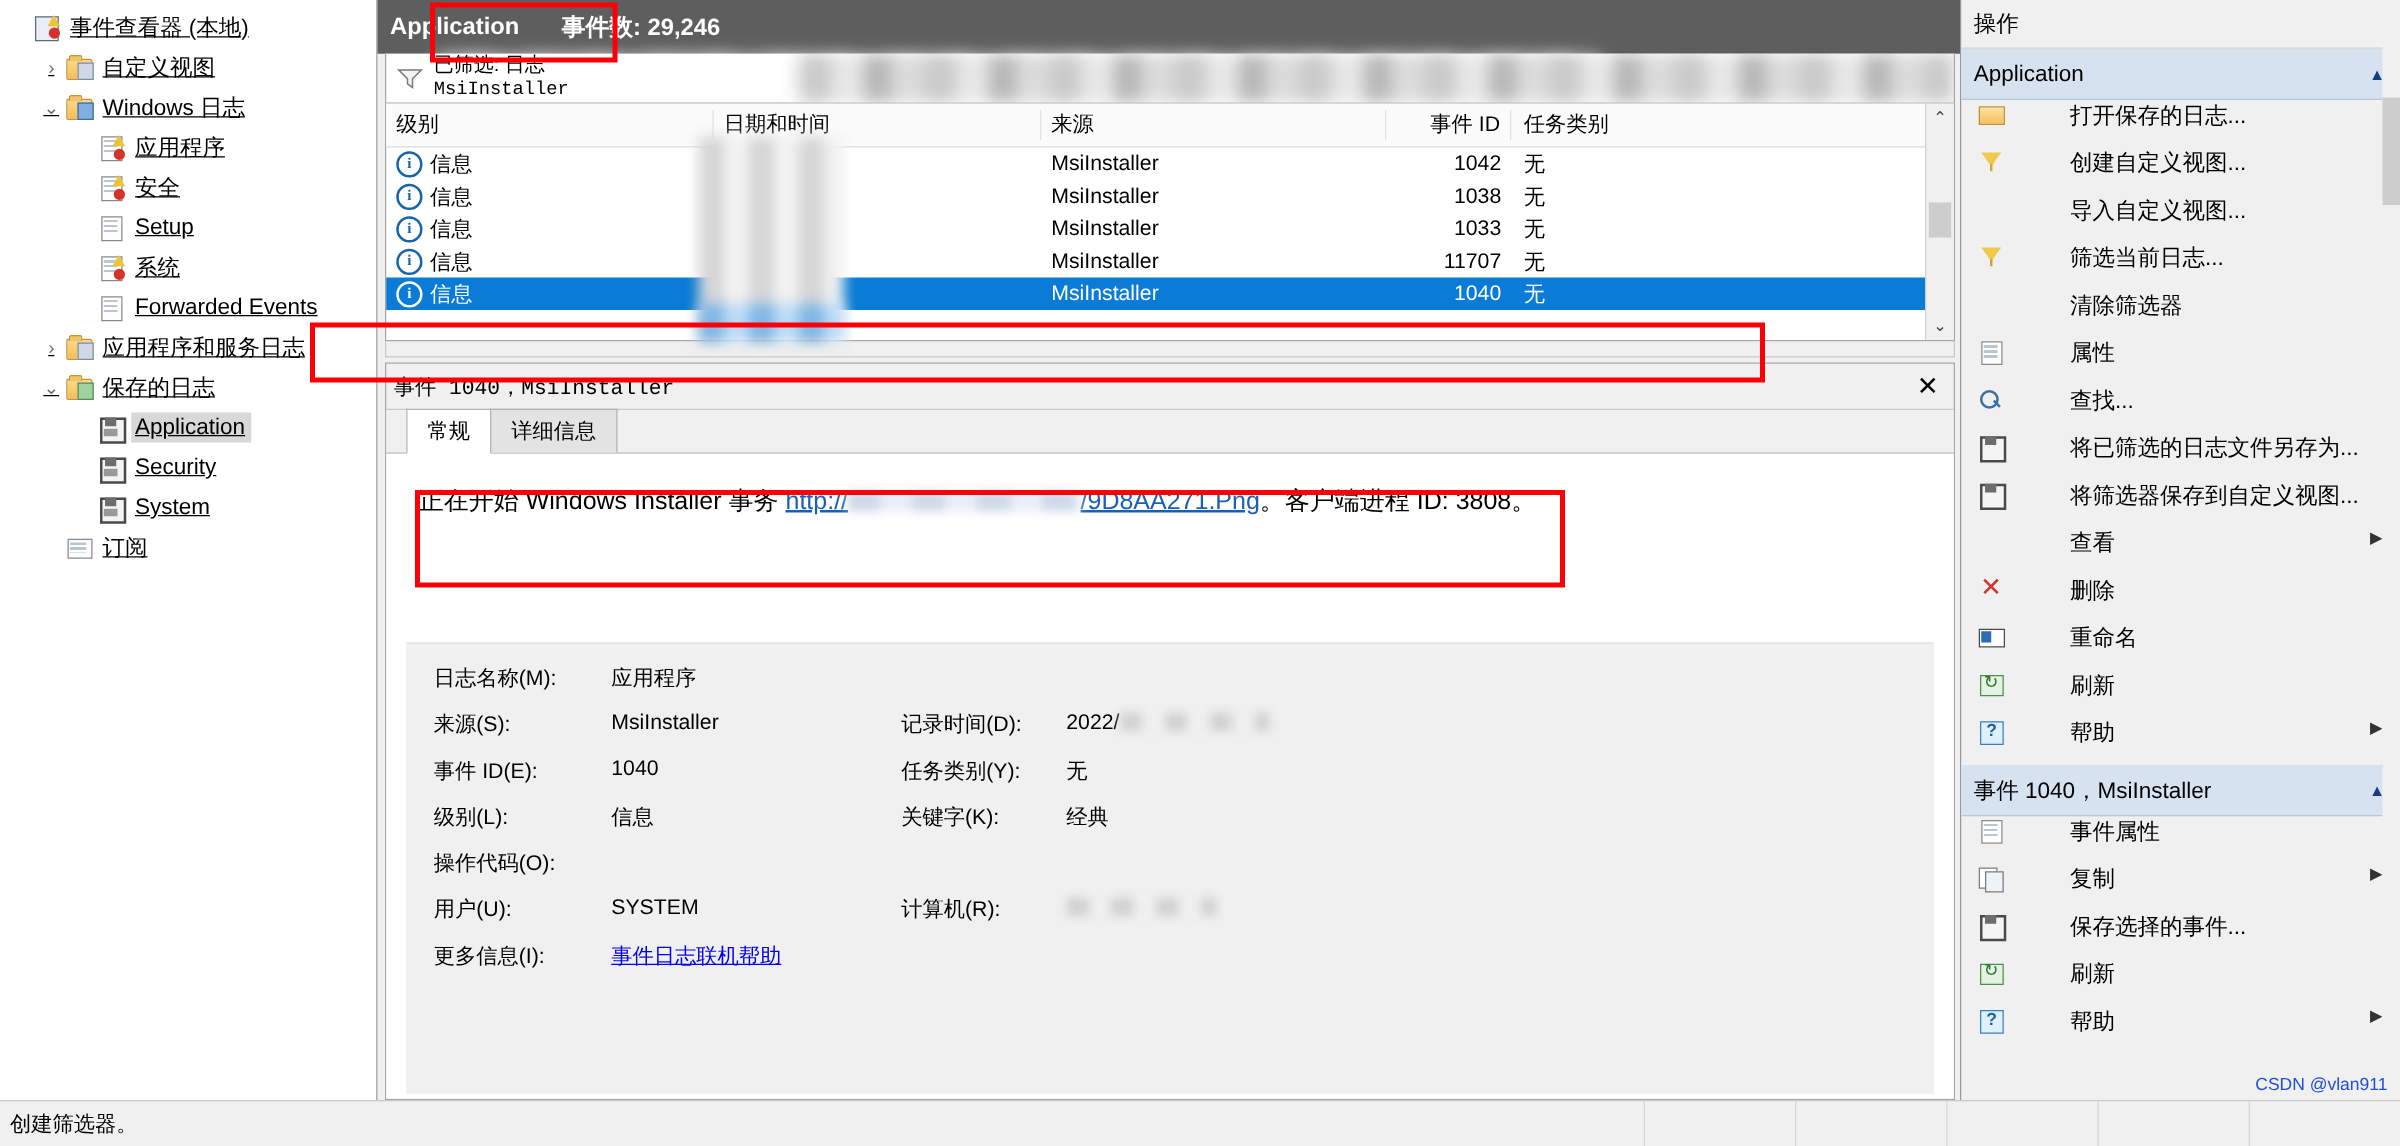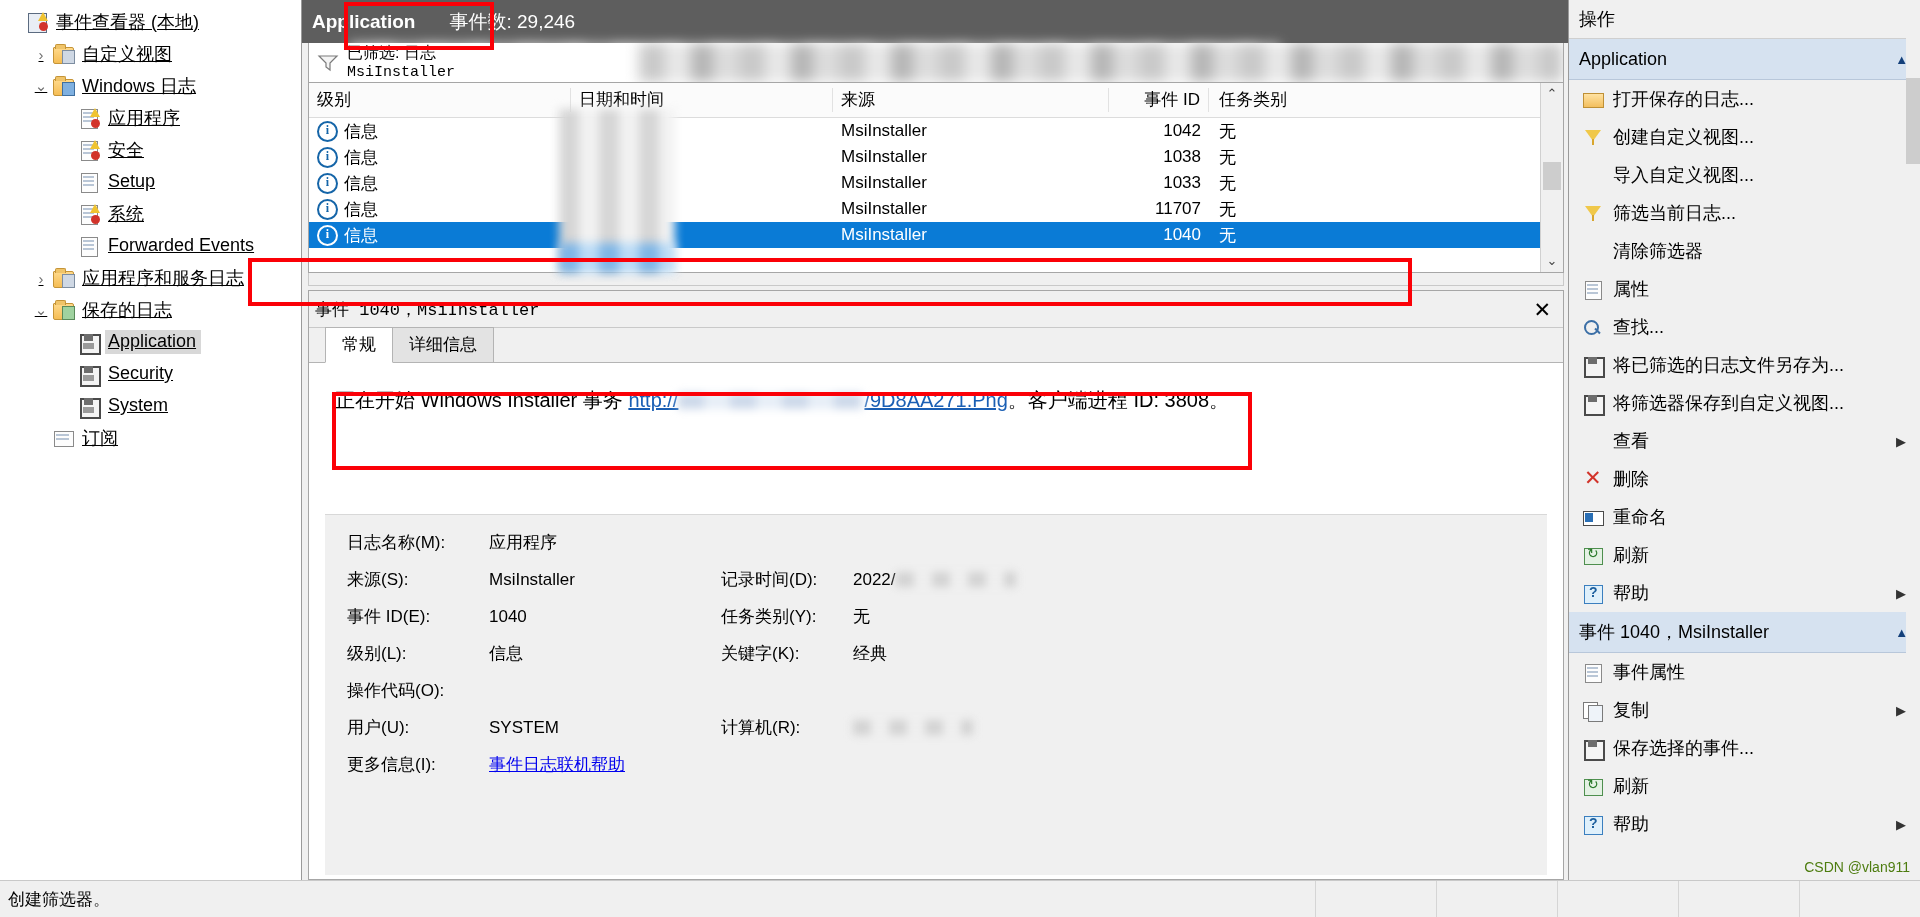--- a/index.html
+++ b/index.html
@@ -50,21 +50,21 @@
   .ico.root .err{position:absolute;right:0;bottom:1px;width:9px;height:9px;border-radius:50%;background:#d2332a;}
   
   .ico.sub::before{content:"";position:absolute;left:2px;top:3px;width:18px;height:14px;background:#fdfdfd;border:1px solid #8a8a8a;}
   .ico.sub .lines{position:absolute;left:4px;top:6px;width:13px;height:8px;background:repeating-linear-gradient(#b9c6d6 0 2px,transparent 2px 4px);}
 
   
   .center{flex:1;min-width:0;display:flex;flex-direction:column;background:#f0f0f0;}
   .center-head{height:43px;background:#5e5e5e;display:flex;align-items:center;color:#fff;
       font-weight:bold;font-size:19px;padding-left:10px;position:relative;flex:none;}
   .chead-title{margin-right:34px;}
-  .chead-count{font-weight:normal;text-align:right;}
+  .chead-count{font-weight:bold;text-align:right;}
   .blurbar{position:absolute;left:350px;top:43px;width:930px;height:38px;
       background:repeating-linear-gradient(90deg,#cfcfcf 0 22px,#e4e4e4 22px 44px,#bdbdbd 44px 70px,#dedede 70px 96px);
       filter:blur(6px);opacity:.95;}
   .center-inner{flex:1;min-height:0;display:flex;flex-direction:column;padding:0 4px 0 6px;box-sizing:border-box;position:relative;}
 
   .filterbar{height:40px;border:1px solid #a6a6a6;border-top:none;background:#fff;
       display:flex;align-items:center;box-sizing:border-box;position:relative;overflow:hidden;flex:none;}
   .funnel{width:38px;display:flex;justify-content:center;align-items:center;flex:none;}
   .funnel svg{display:block;}
   .filter-text{font-size:16px;line-height:18px;white-space:nowrap;}
@@ -111,37 +111,37 @@
   .tabs{display:flex;align-items:flex-end;height:34px;padding-left:16px;border-bottom:1px solid #b4b4b4;background:#f0f0f0;flex:none;}
   .tab{padding:5px 16px 6px;border:1px solid #b4b4b4;border-bottom:none;background:#e3e3e3;font-size:17px;margin-right:-1px;}
   .tab.active{background:#fff;position:relative;top:1px;border-bottom:1px solid #fff;}
   .detail-body{flex:1;min-height:0;background:#fff;margin:0;padding:10px 16px 4px;box-sizing:border-box;display:flex;flex-direction:column;}
   .msgbox{border:1px solid #d8d8d8;border-top:none;border-left:none;border-right:none;
       height:142px;padding:14px 10px 0 10px;box-sizing:border-box;font-size:20px;}
   .msgbox a{color:#1a5fb4;}
   .url-blur{display:inline-block;width:186px;height:16px;vertical-align:-2px;
       background:repeating-linear-gradient(90deg,#cdd9ea 0 26px,#e7eef7 26px 52px);filter:blur(4px);}
   .fields{background:#f0f0f0;flex:1;min-height:0;padding:16px 10px 8px 22px;box-sizing:border-box;font-size:17px;}
-  .frow{display:flex;margin-bottom:14px;align-items:center;}
+  .frow{display:flex;margin-bottom:14px;align-items:flex-start;}
   .flabel{width:142px;flex:none;}
   .fvalue{width:232px;flex:none;}
   .flabel2{width:132px;flex:none;}
   .fvalue2{flex:1;}
   .blurval{display:inline-block;width:120px;height:15px;vertical-align:-2px;
       background:repeating-linear-gradient(90deg,#d2d2d2 0 18px,#efefef 18px 36px);filter:blur(4px);}
 
   
   .actions{width:352px;flex:none;background:#f0f0f0;border-left:1px solid #9a9a9a;box-sizing:border-box;
      display:flex;flex-direction:column;position:relative;}
   .act-head{height:38px;display:flex;align-items:center;padding-left:10px;font-size:18px;
      border-bottom:1px solid #cfcfcf;flex:none;}
   .act-section{height:40px;display:flex;align-items:center;justify-content:space-between;
      padding:0 12px 0 10px;background:#d6e2f0;font-size:18px;border-bottom:1px solid #b8c7da;flex:none;}
   .act-section .caret{font-size:13px;color:#14407a;}
-  .act-item{height:38px;display:flex;align-items:center;padding-left:10px;font-size:18px;position:relative;}
+  .act-item{height:38px;display:flex;align-items:flex-start;padding-left:10px;font-size:18px;position:relative;gap:43px;}
   .act-item .aico{width:30px;height:22px;flex:none;position:relative;margin-right:4px;}
   .act-item .more{position:absolute;right:14px;font-size:13px;color:#333;}
   .sb{position:absolute;right:0;top:0;width:14px;height:100%;background:#f0f0f0;}
   .sb .t{position:absolute;left:0;top:78px;width:14px;height:86px;background:#cdcdcd;}
 
   
   .ai-open::before{content:"";position:absolute;left:4px;top:5px;width:19px;height:13px;background:linear-gradient(#ffe2a2,#f3bf5e);border:1px solid #bf9035;}
   .ai-funnel::before{content:"";position:absolute;left:6px;top:4px;width:0;height:0;border-left:8px solid transparent;border-right:8px solid transparent;border-top:11px solid #f0c84a;}
   .ai-funnel::after{content:"";position:absolute;left:13px;top:13px;width:2px;height:6px;background:#d8a62e;}
   .ai-prop::before{content:"";position:absolute;left:6px;top:3px;width:15px;height:17px;background:#fdfdfd;border:1px solid #8a8a8a;}
@@ -159,21 +159,21 @@
   .ai-help::after{content:"?";position:absolute;left:10px;top:2px;font-size:14px;font-weight:bold;color:#1c5f9e;}
   .ai-copy::before{content:"";position:absolute;left:4px;top:3px;width:13px;height:15px;background:#fff;border:1px solid #7a7a7a;}
   .ai-copy::after{content:"";position:absolute;left:9px;top:6px;width:13px;height:15px;background:#eef3f9;border:1px solid #7a7a7a;}
   .ai-blank::before{content:"";}
 
   
   .status{height:36px;background:#f0f0f0;border-top:1px solid #c9c9c9;display:flex;align-items:center;
      padding-left:8px;font-size:17px;flex:none;position:relative;}
   .status .segs{position:absolute;right:0;top:0;height:100%;display:flex;}
   .status .seg{width:120px;border-left:1px solid #d5d5d5;}
-  .watermark{position:absolute;right:10px;bottom:42px;font-size:14px;color:#4d7c0f;}
+  .watermark{position:absolute;right:10px;bottom:42px;font-size:14px;color:#1d4ed8;}
 
   
   .redbox{position:absolute;border:4px solid #fb0007;pointer-events:none;z-index:50;}
   #rb-count{left:344px;top:2px;width:142px;height:40px;}
   #rb-row{left:248px;top:258px;width:1156px;height:40px;}
   #rb-msg{left:332px;top:392px;width:912px;height:70px;}
 </style>
 </head>
 <body>
 

